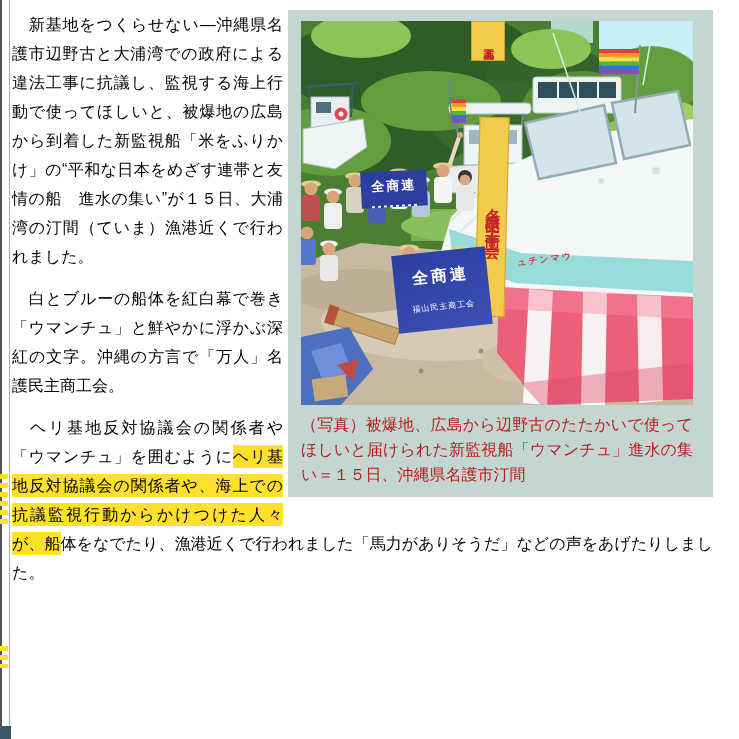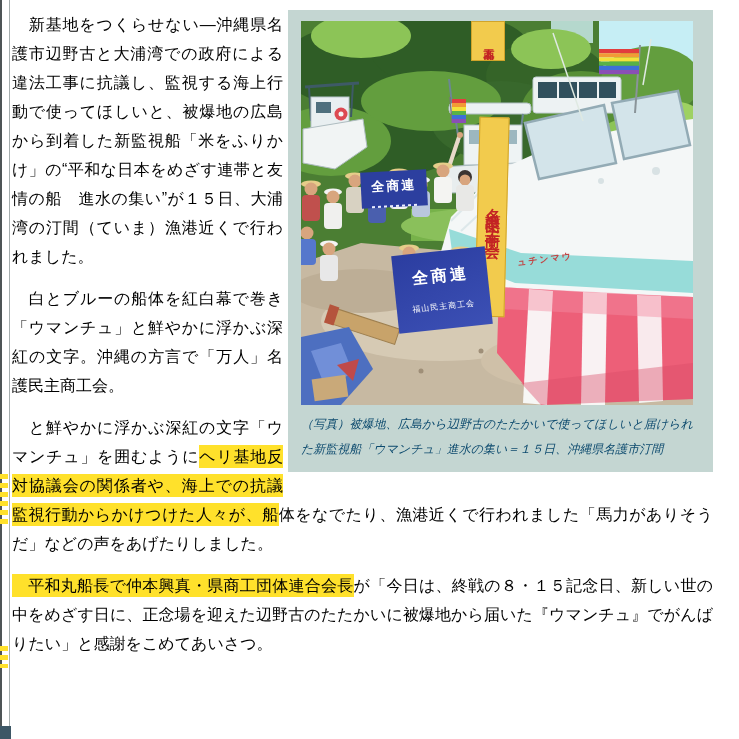--- a/index.html
+++ b/index.html
@@ -27,21 +27,21 @@
   mark.hl{background:#ffe12b;color:inherit;padding:3px 0;}
 
   
   figure.photo-block{
     float:right;width:425px;margin:0 0 26px 5px;
     background:#c4d6d2;padding:11px 20px 10px 13px;box-sizing:border-box;
   }
   .photo{position:relative;width:392px;height:384px;overflow:hidden;background:#4b7e33;}
   .photo svg{position:absolute;left:0;top:0;}
   figcaption{
-    margin:7px 0 0 0;font-size:12px;line-height:25px;color:#0c4a6e;text-align:justify;font-style:italic;
+    margin:7px 0 0 0;font-size:16px;line-height:25px;color:#b91c1c;text-align:justify;
   }
 
   
   .banner-nago{
     position:absolute;left:176px;top:96px;width:28px;height:198px;
     background:#f2cb4d;border:1px solid #d0a42a;transform:rotate(1.5deg);
     writing-mode:vertical-rl;text-orientation:upright;
     color:#c32424;font-weight:bold;font-size:15px;letter-spacing:6px;
     text-align:center;line-height:26px;
   }
@@ -282,18 +282,17 @@
       </div>
       <div class="hull-text">ュチンマウ</div>
     </div>
     <figcaption>（写真）被爆地、広島から辺野古のたたかいで使ってほしいと届けられた新監視船「ウマンチュ」進水の集い＝１５日、沖縄県名護市汀間</figcaption>
   </figure>
 
   <p><span>　新基地をつくらせない―沖縄県名護市辺野古と大浦湾での政府による違法工事に抗議し、監視する海上行動で使ってほしいと、被爆地の広島から到着した新監視船「米をふりかけ」の“平和な日本をめざす連帯と友情の船　進水の集い”が１５日、大浦湾の汀間（ていま）漁港近くで行われました。</span></p>
 
   <p><span>　白とブルーの船体を紅白幕で巻き「ウマンチュ」と鮮やかに浮かぶ深紅の文字。沖縄の方言で「万人」名護民主商工会。</span></p>
 
-  <p><span>　と鮮やかに浮かぶ深紅の文字「ウマンチュ」を囲むように</span><mark class="hl">ヘリ基地反対協議会の関係者や、海上での抗議監視行動からかけつけた人々が、船</mark><span>体をなでたり、漁港近くで行われました「馬力がありそうだ」などの声をあげたりしました。</span></p>
-
-
-  <p><mark class="hl">　平和丸船長で仲本興真・県商工団体連合会長</mark><span>が「今日は、終戦の８・１５記念日、新しい世の中をめざす日に、正念場を迎えた辺野古のたたかいに被爆地から届いた『ウマンチュ』でがんばりたい」と感謝をこめてあいさつ。</span></p>
+  <p><span>　ヘリ基地反対協議会の関係者や「ウマンチュ」を囲むように</span><mark class="hl">ヘリ基地反対協議会の関係者や、海上での抗議監視行動からかけつけた人々が、船</mark><span>体をなでたり、漁港近くで行われました「馬力がありそうだ」などの声をあげたりしました。</span></p>
+
+
 
 </div>
 
 </body></html>

